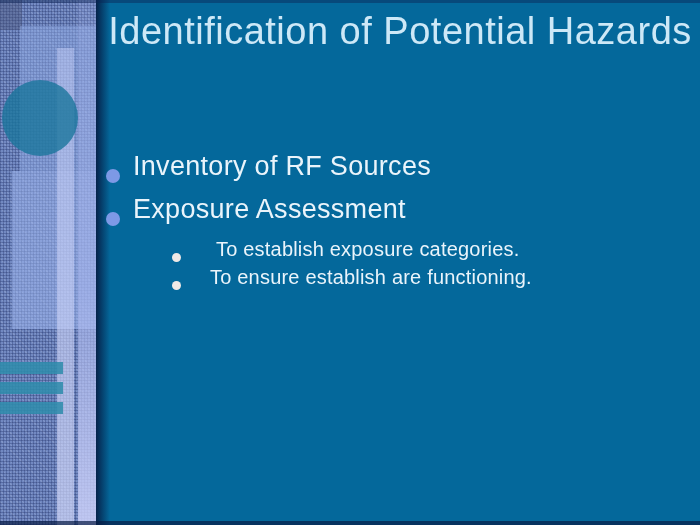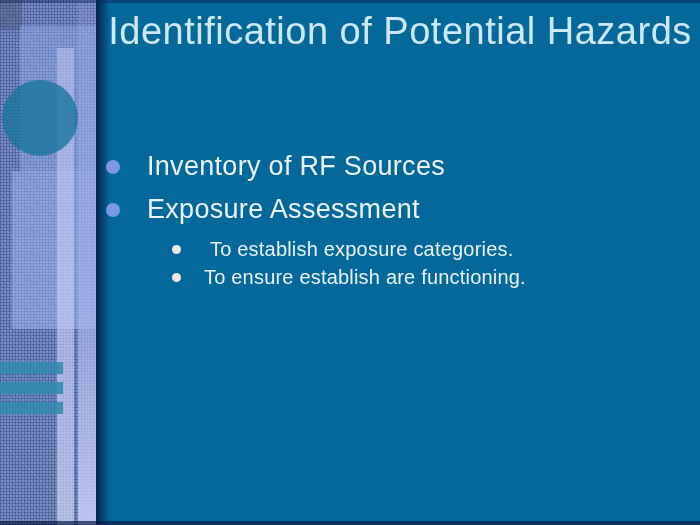--- a/index.html
+++ b/index.html
@@ -68,33 +68,33 @@
   }
 
   
   .title {
     position: absolute; left: 108px; top: 8px; width: 584px;
     text-align: center;
     font-size: 38px; line-height: 47px;
     color: var(--title-color);
     letter-spacing: 0.5px;
   }
-  .row { position: absolute; display: flex; align-items: flex-start; gap: 14px; }
+  .row { position: absolute; display: flex; align-items: flex-end; }
   .row .dot {
     flex: 0 0 auto; border-radius: 50%;
   }
   .lvl1 { left: 106px; }
   .lvl1 .dot { width: 14px; height: 14px; margin-top: 10px; margin-right: 13px; background: var(--bullet1); }
   .lvl1 .txt { font-size: 27px; line-height: 33px; color: var(--text-color); letter-spacing: 0.3px; }
   .r1 { top: 150px; }
   .r2 { top: 193px; }
 
   .lvl2 { left: 172px; }
   .lvl2 .dot { width: 9px; height: 9px; margin-top: 8px; background: var(--bullet2); }
-  .lvl2 .txt { font-size: 20px; line-height: 25px; color: var(--text-color); letter-spacing: 0.2px; }
+  .lvl2 .txt { font-size: 20px; line-height: 25px; color: var(--text-color); letter-spacing: 0.2px; margin-left: 20px; }
   .r3 { top: 237px; }
   .r3 .dot { margin-right: 15px; }
   .r4 { top: 265px; }
   .r4 .dot { margin-right: 9px; }
 </style>
 </head>
 <body>
 
 <div class="slide">
 

